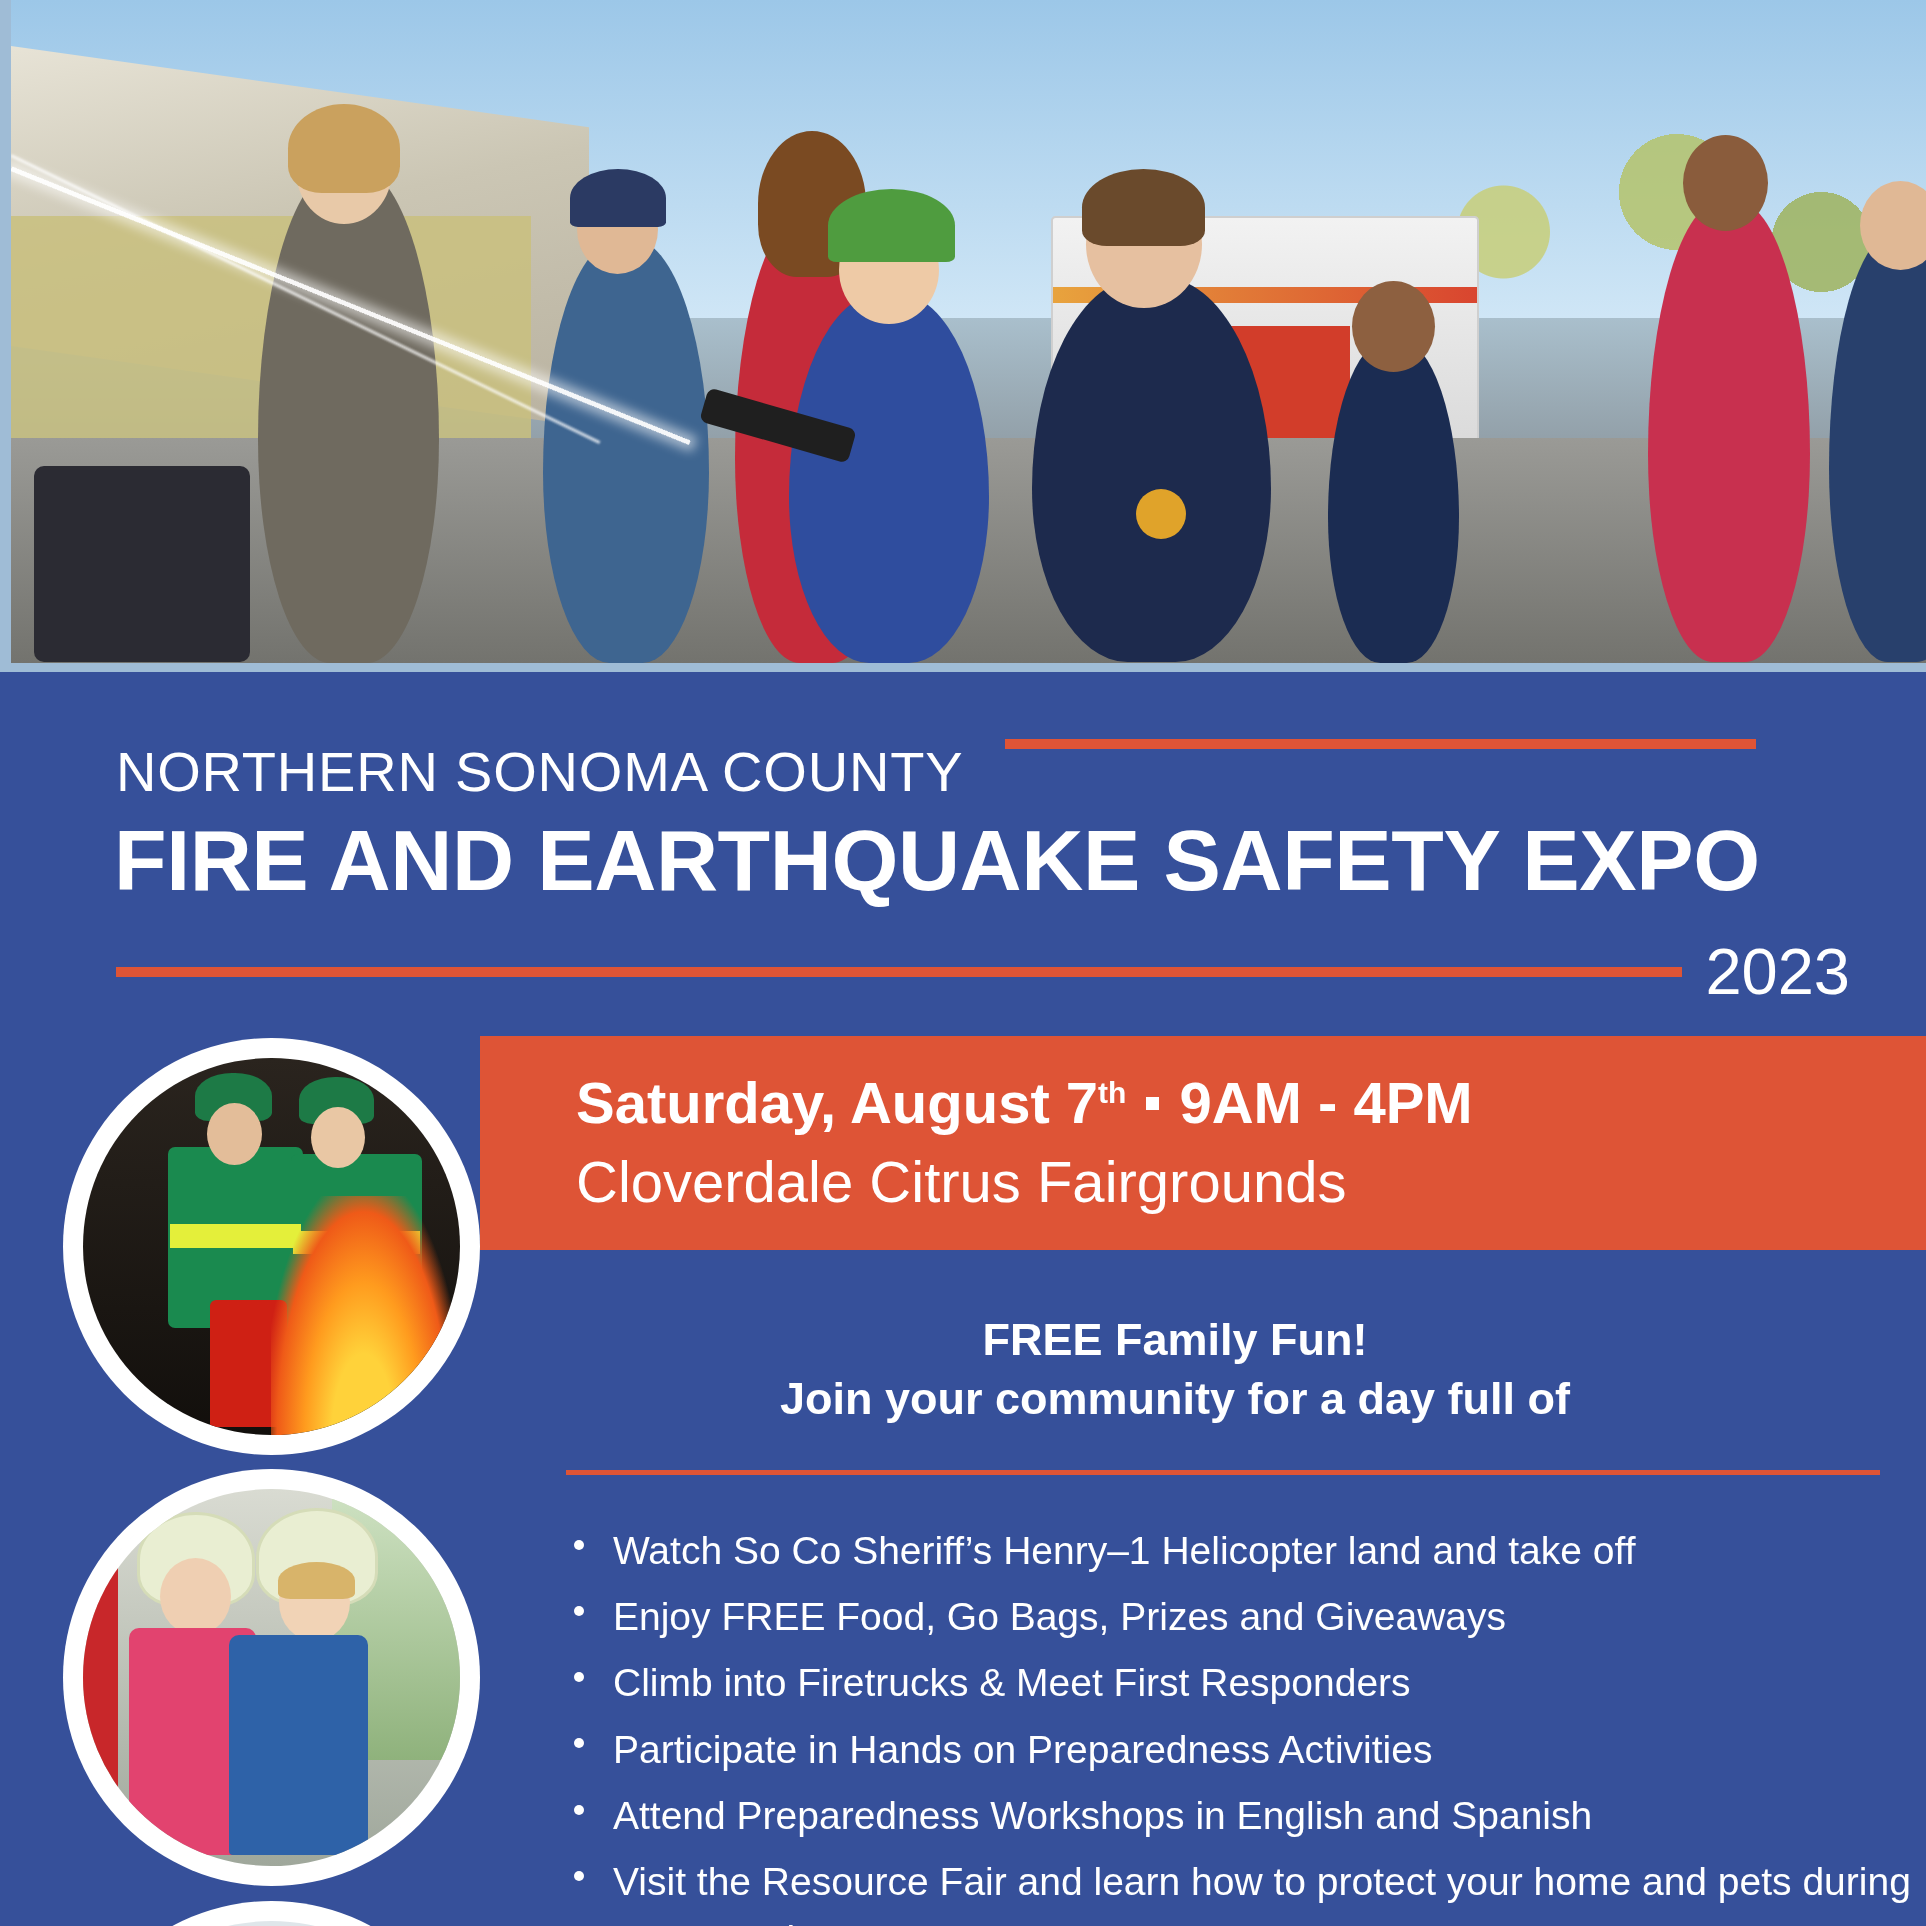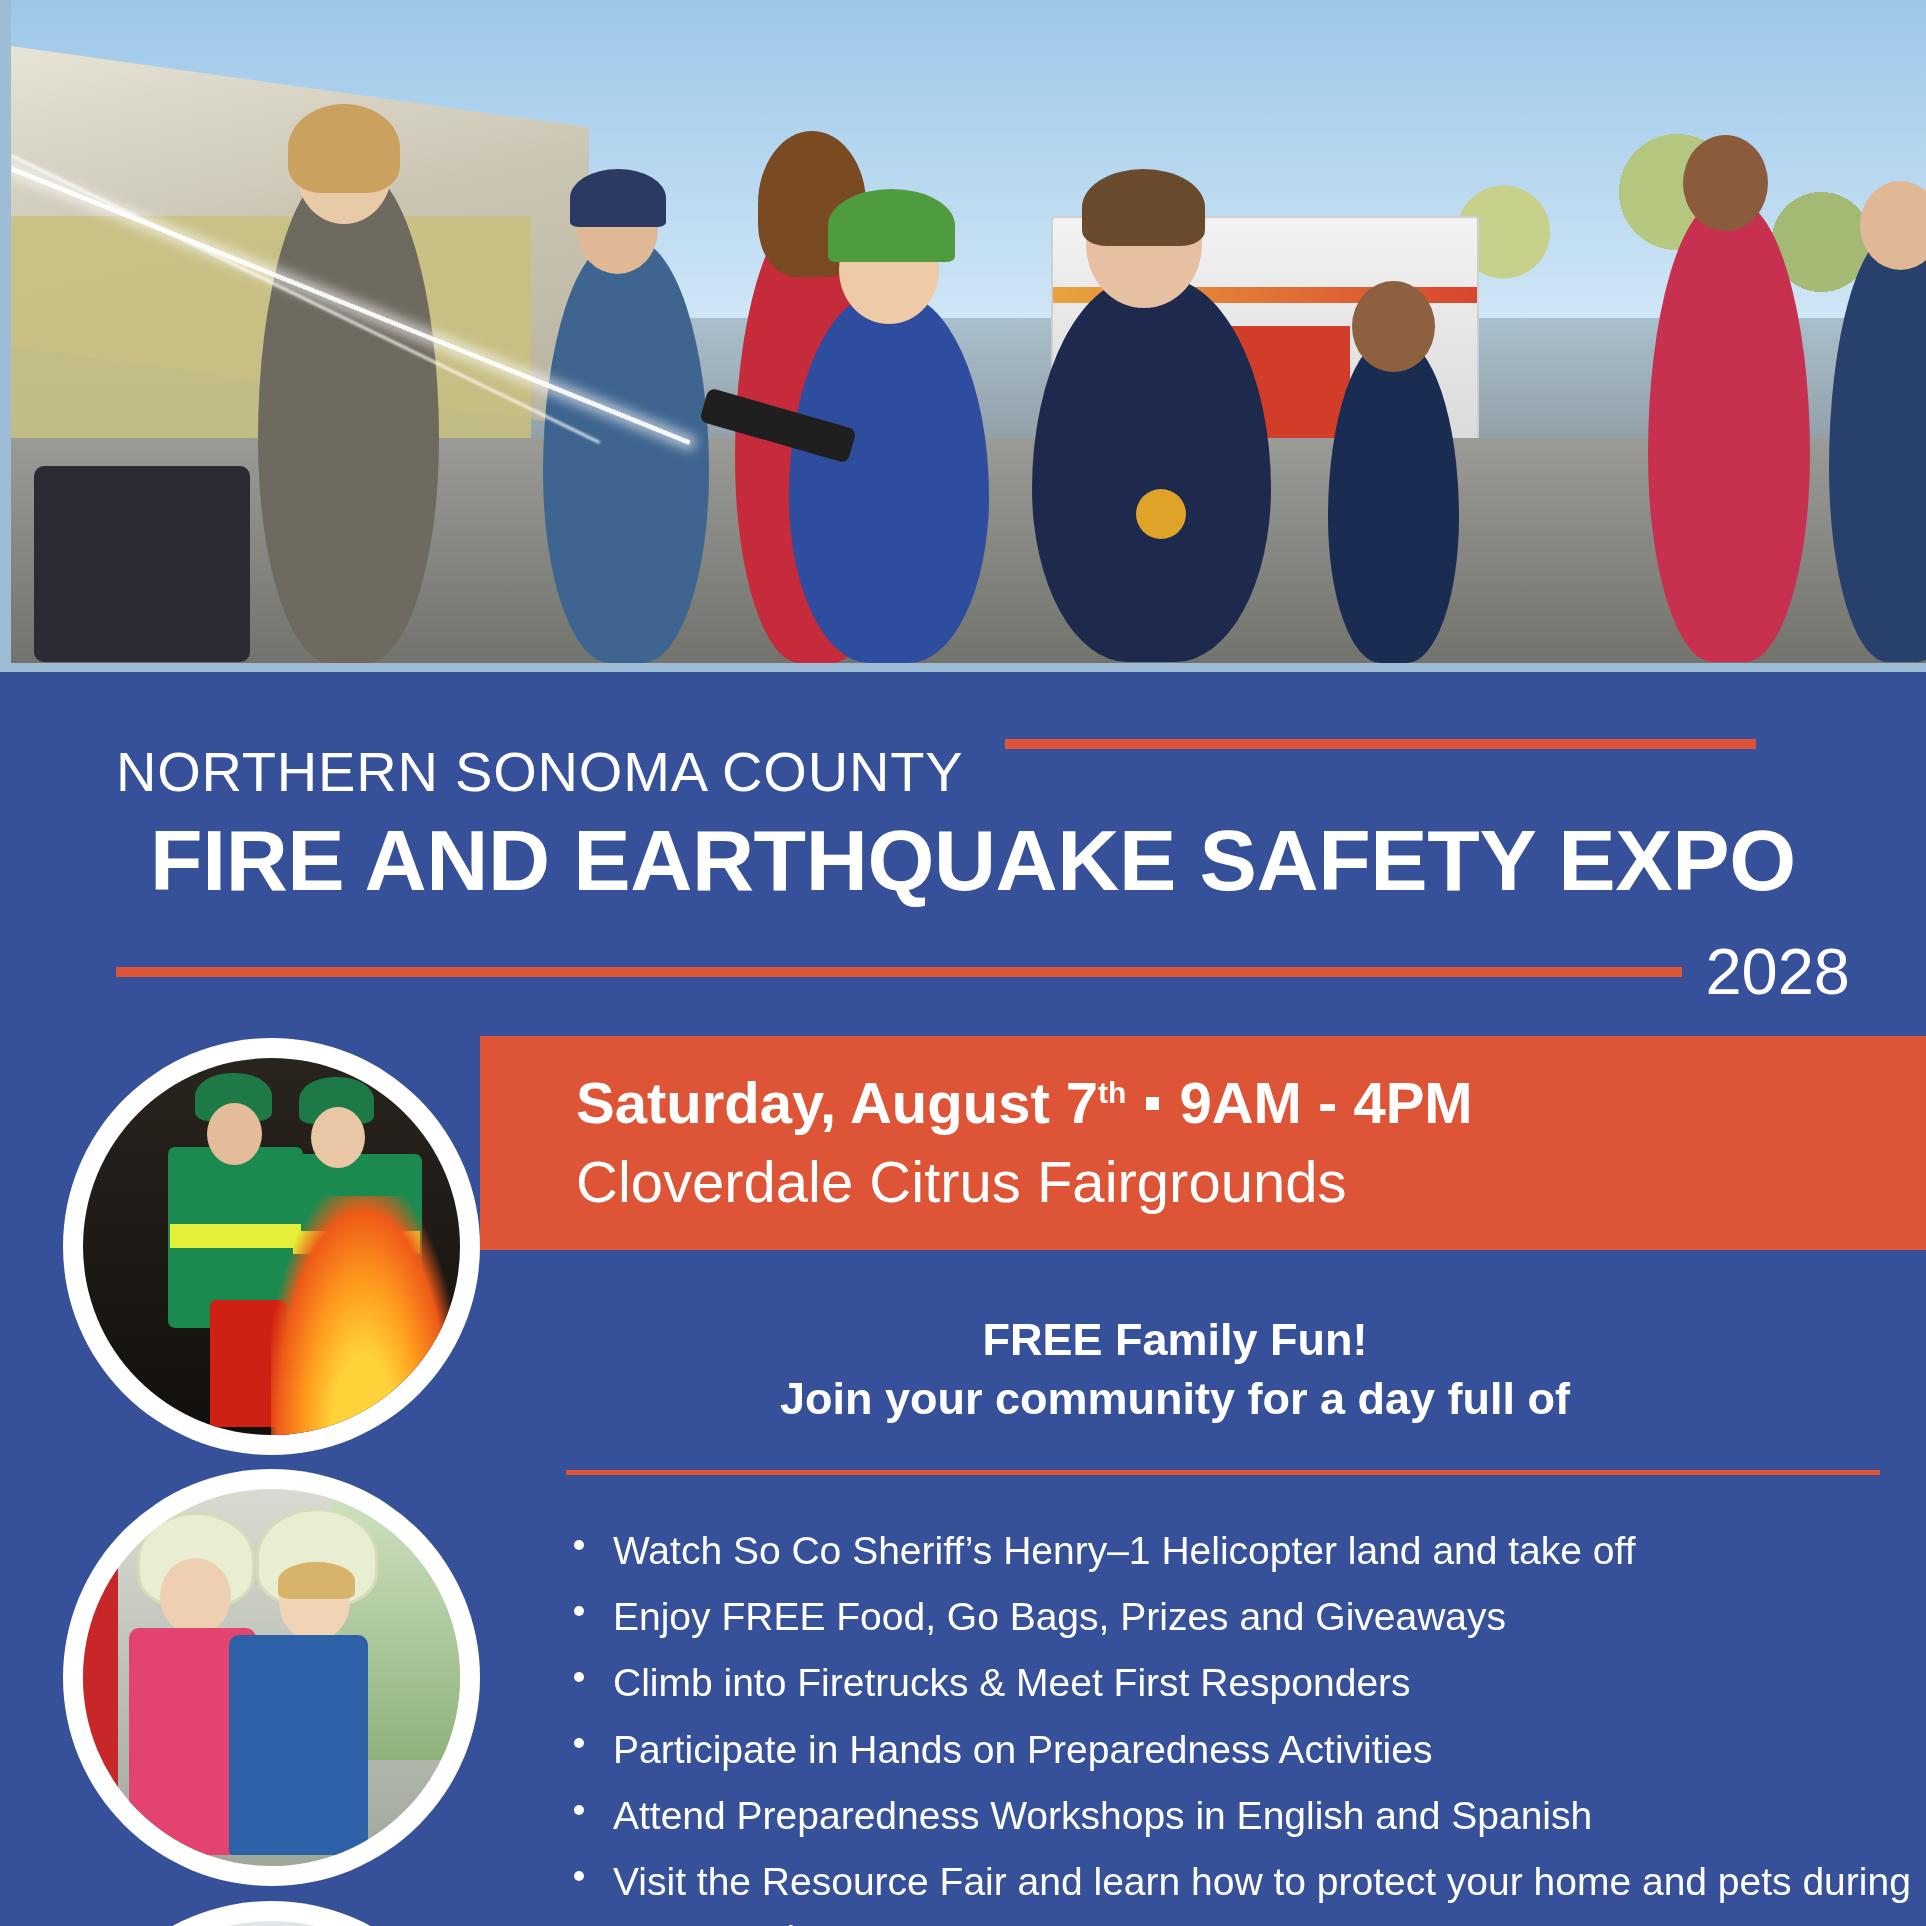--- a/index.html
+++ b/index.html
@@ -40,21 +40,21 @@
      transform:rotate(26deg);transform-origin:left center;filter:blur(1.2px);}
   .ppl{position:absolute;border-radius:46% 46% 40% 40%/55% 55% 45% 45%;}
   .head{position:absolute;border-radius:50%;}
 
   
   .titleblock{position:absolute;left:0;top:672px;width:1965px;height:360px;}
   .kicker-row{position:absolute;left:116px;top:67px;width:1734px;display:flex;}
   .kicker{color:#fff;font-size:56px;letter-spacing:0.8px;font-weight:400;white-space:nowrap;}
   .kicker-rule{flex:1;height:10px;background:#DE5436;margin-left:42px;margin-right:94px;}
   .maintitle{position:absolute;left:114px;top:139px;color:#fff;font-size:86px;font-weight:bold;
-     letter-spacing:-0.4px;white-space:nowrap;margin-left:36px;}
+     letter-spacing:-0.4px;white-space:nowrap;}
   .year-row{position:absolute;left:116px;top:262px;width:1734px;display:flex;align-items:center;}
   .year-rule{flex:1;height:10px;background:#DE5436;margin-right:23px;}
   .year{color:#fff;font-size:65px;font-weight:400;}
 
   
   .banner{position:absolute;left:480px;top:1036px;width:1485px;height:214px;background:#DE5436;}
   .banner-l1{position:absolute;left:96px;top:33px;color:#ffffff;font-size:58px;font-weight:bold;white-space:nowrap;}
   .banner-l1 sup{font-size:30px;vertical-align:super;}
   .sep{display:inline-block;width:13px;height:13px;background:#fff;vertical-align:middle;margin:0 20px 8.5px 20px;}
   .banner-l2{position:absolute;left:96px;top:112px;color:#fff;font-size:58px;font-weight:normal;white-space:nowrap;}
@@ -152,21 +152,21 @@
   </div>
 
   <div class="titleblock">
     <div class="kicker-row">
       <div class="kicker">NORTHERN SONOMA COUNTY</div>
       <div class="kicker-rule"></div>
     </div>
     <div class="maintitle">FIRE AND EARTHQUAKE SAFETY EXPO</div>
     <div class="year-row">
       <div class="year-rule"></div>
-      <div class="year">2028</div>
+      <div class="year">2023</div>
     </div>
   </div>
 
   <div class="banner">
     <div class="banner-l1"><span>Saturday, August 7</span><sup>th</sup><span class="sep"></span><span>9AM - 4PM</span></div>
     <div class="banner-l2">Cloverdale Citrus Fairgrounds</div>
   </div>
 
   <div class="subhead">
     <div>FREE Family Fun!</div>

